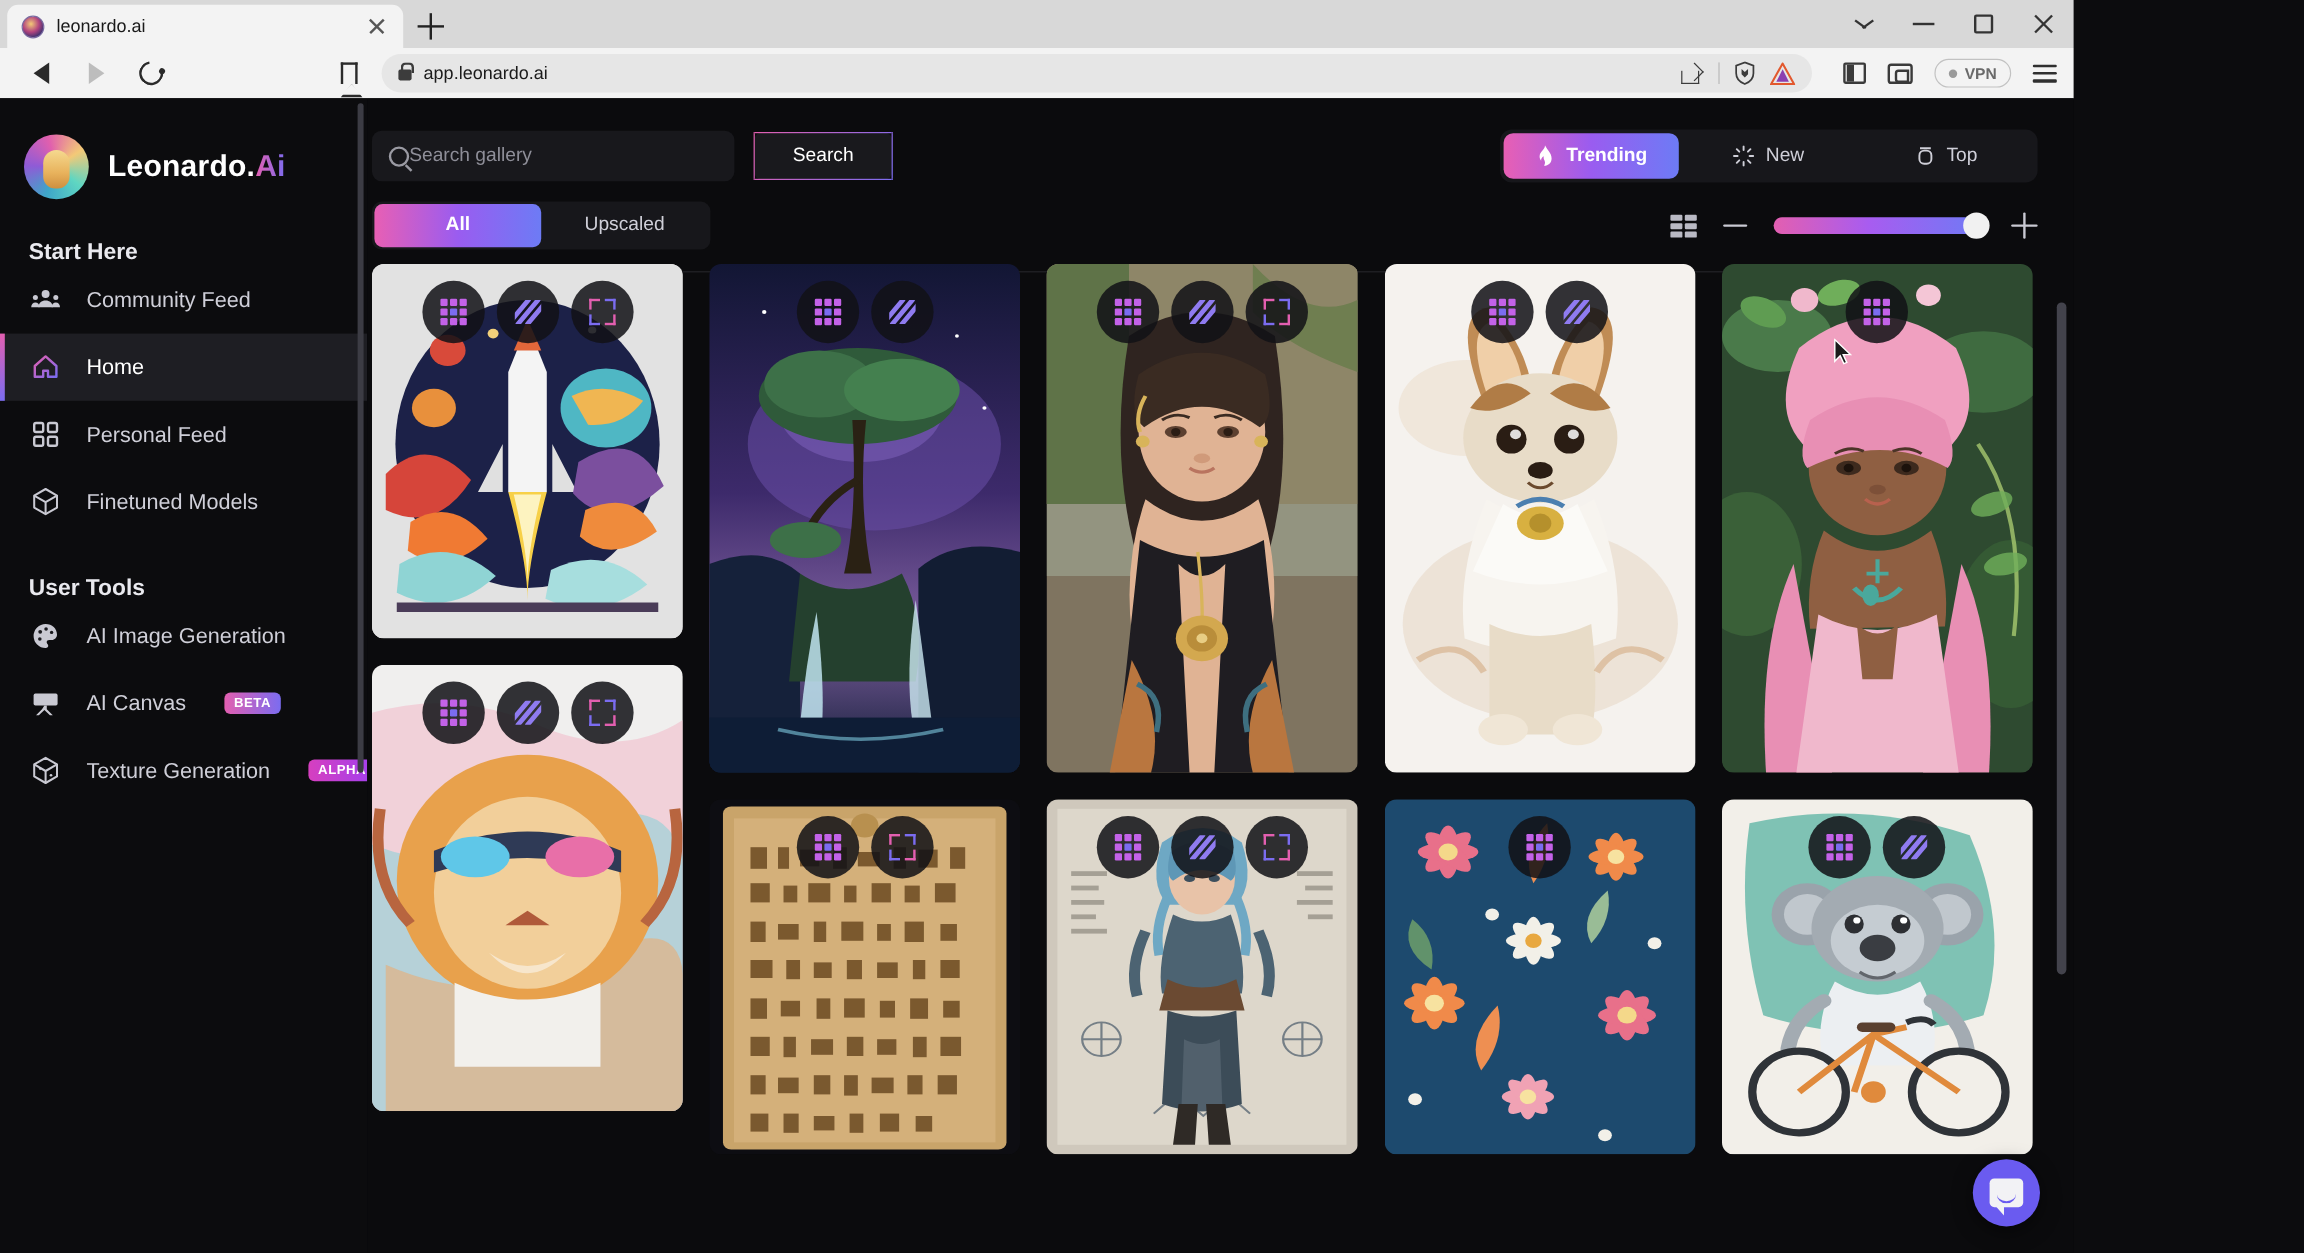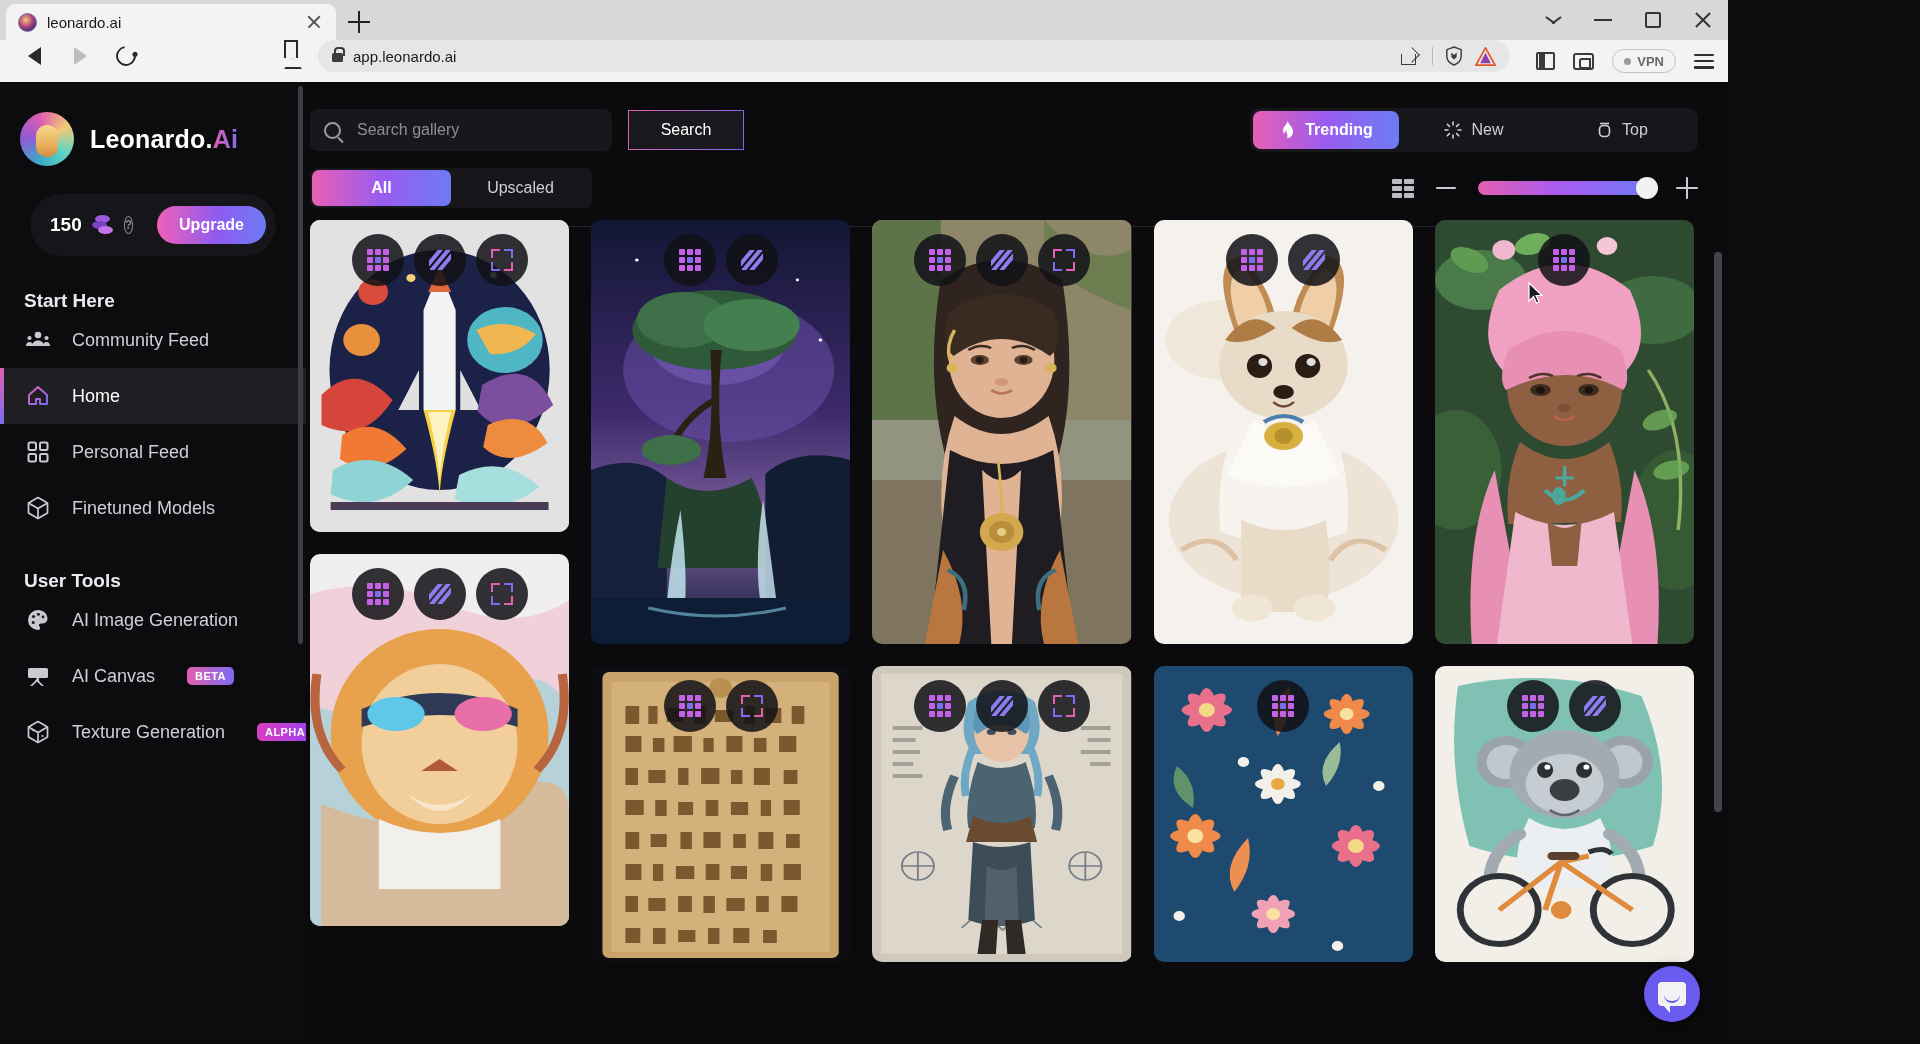--- a/index.html
+++ b/index.html
@@ -50,21 +50,21 @@
   .chev::after { right:0; transform: rotate(-36deg); transform-origin: right center; }
   .minglyph { width: 18px; height: 2px; background: #333; }
   .maxglyph { width: 16px; height: 16px; border: 2px solid #333; border-radius: 2px; }
   .closeglyph { width: 20px; height: 20px; position: relative; }
   .closeglyph::before, .closeglyph::after { content:""; position:absolute; left:0; top:9px; width:20px; height:2px; background:#333; }
   .closeglyph::before { transform: rotate(45deg); }
   .closeglyph::after { transform: rotate(-45deg); }
 
   .navbar {
     height: 42px; background: #f3f3f3;
-    display: flex; padding: 0 14px; gap: 6px;
+    display: flex; align-items: center; padding: 0 14px; gap: 6px;
   }
   .navbtn { width: 40px; height: 32px; display: flex; align-items: center; justify-content: center; cursor: pointer; }
   .tri-back { width: 0; height: 0; border-top: 9px solid transparent; border-bottom: 9px solid transparent; border-right: 13px solid #2a2a2a; }
   .tri-fwd  { width: 0; height: 0; border-top: 9px solid transparent; border-bottom: 9px solid transparent; border-left: 13px solid #bdbdbd; }
   .reload { width: 20px; height: 20px; border: 2px solid #2a2a2a; border-radius: 50%; border-top-color: transparent; position: relative; transform: rotate(35deg); }
   .reload::after { content:""; position:absolute; right:-1px; top:-1px; width:5px; height:5px; background:#2a2a2a; border-radius:50%; }
 
   .bookmark-ico { width: 14px; height: 18px; border: 2px solid #2a2a2a; border-bottom: none; position: relative; margin-left: 8px; }
   .bookmark-ico::after {
     content:""; position:absolute; left:-2px; bottom:-9px; width: 0; height: 0;
@@ -177,21 +177,21 @@
     background: #3c3c44; border-radius: 3px;
   }
 
   
   .main { flex: 1; position: relative; background: #0b0b0d; overflow: hidden; }
   .toolbar { padding: 26px 30px 0 0; }
 
   .toolbar-row1 { display: flex; align-items: center; padding-left: 4px; }
   .search-wrap {
     width: 302px; height: 42px; background: #18181c; border-radius: 8px;
-    display: flex; align-items: center; gap: 16px; padding: 0 14px;
+    display: flex; align-items: center; gap: 0; padding: 0 14px;
   }
   .search-ico { width: 17px; height: 17px; border: 2px solid #9a9aa3; border-radius: 50%; position: relative; flex: none; }
   .search-ico::after { content:""; position:absolute; right:-5px; bottom:-4px; width:7px; height:2px; background:#9a9aa3; transform: rotate(45deg); }
   .search-input {
     flex: 1; background: transparent; border: none; outline: none;
     color: #d7d7de; font-size: 16px; font-family: "Liberation Sans", sans-serif;
   }
   .search-input::placeholder { color: #8e8e98; }
   .search-btn {
     margin-left: 16px; width: 116px; height: 40px; border-radius: 8px;
@@ -370,31 +370,20 @@
   <div class="app">
 
     <div class="sidebar">
       <div class="brand">
         <div class="brand-logo"></div>
         <div class="brand-text">
           <span>Leonardo.</span><span class="ai">Ai</span>
         </div>
       </div>
 
-      <div class="credits">
-        <span class="credit-num">150</span>
-        <span class="coin-stack">
-            <i></i>
-            <i></i>
-            <i></i>
-          </span>
-        <span class="help-ico">?</span>
-        <span class="divider"></span>
-        <button class="upgrade-btn">Upgrade</button>
-      </div>
 
       <div class="nav-section-title">Start Here</div>
 
       <div class="nav-item">
         <span class="nav-ico">
           <svg width="26" height="26" viewBox="0 0 26 26" fill="#c9c9d2">
               <circle cx="13" cy="8" r="3.3"></circle>
               <path d="M7 19c0-3.4 2.7-5.6 6-5.6s6 2.2 6 5.6z"></path>
               <circle cx="4.5" cy="11" r="2.1"></circle>
               <circle cx="21.5" cy="11" r="2.1"></circle>

